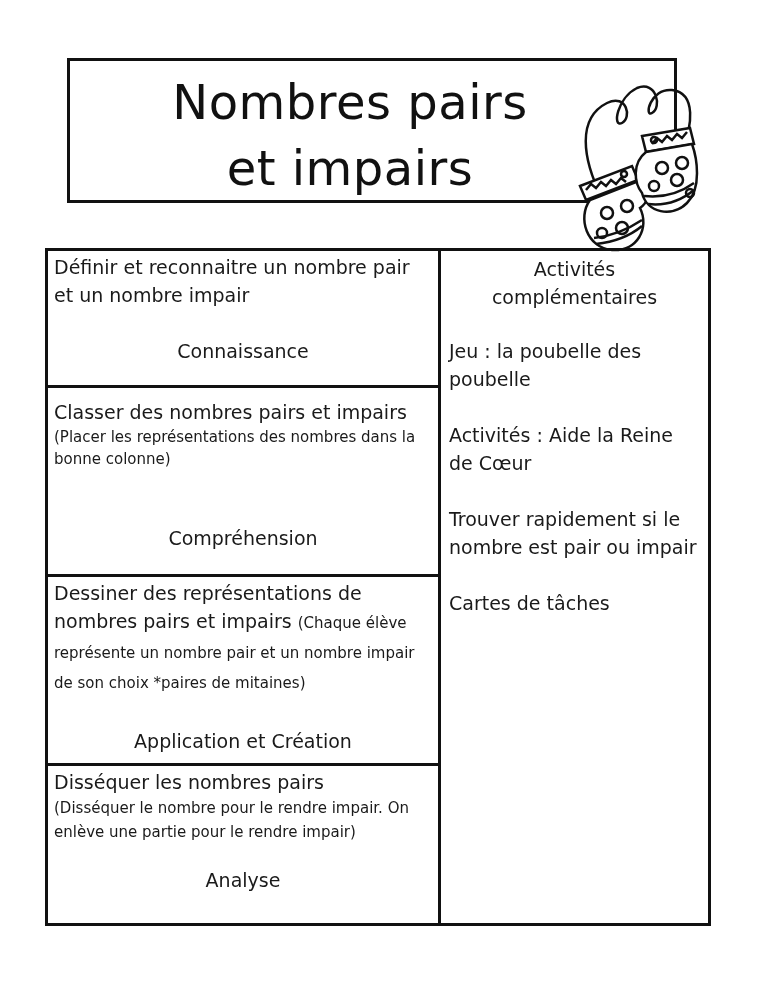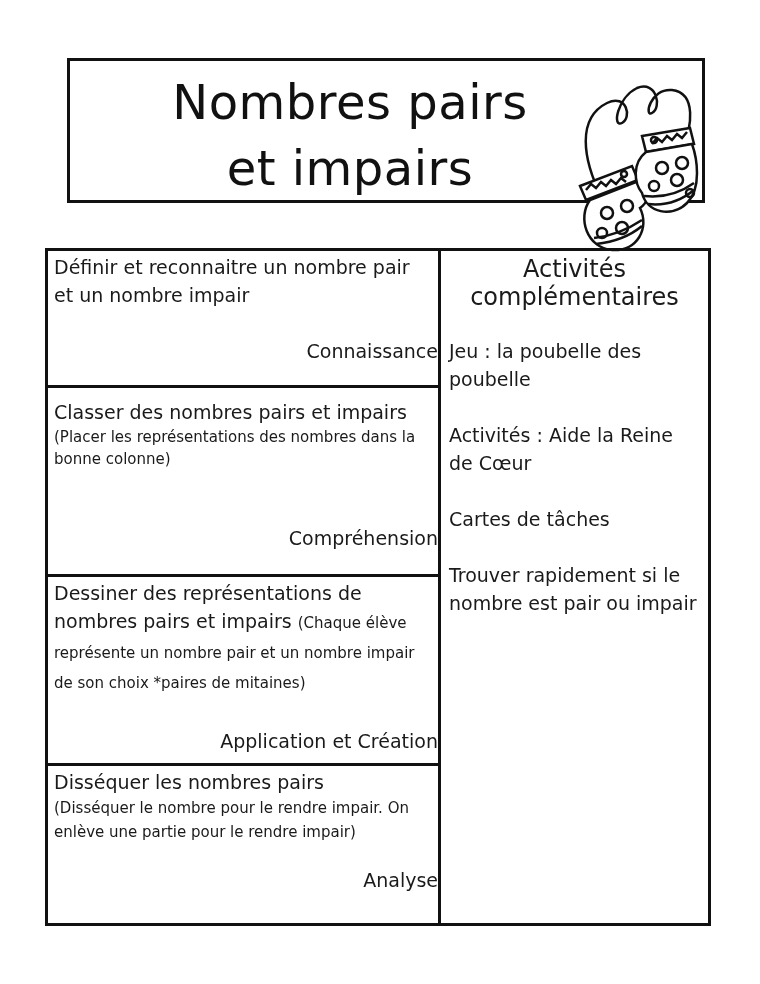--- a/index.html
+++ b/index.html
@@ -1,34 +1,34 @@
 <!DOCTYPE html>
 <html><head>
 <meta charset="utf-8">
 <style>
   html, body { margin:0; padding:0; background:#ffffff; }
   body { width:760px; height:984px; position:relative; overflow:hidden;
          font-family:"DejaVu Sans", sans-serif; color:#1a1a1a; }
   .title-box { position:absolute; left:67px; top:58px; width:604px; height:139px;
-               border:3px solid #111; box-sizing:content-box;padding-left:28px; }
+               border:3px solid #111; box-sizing:content-box; }
   .title { position:absolute; left:0; top:8px; width:560px; text-align:center;
            font-family:"DejaVu Sans", sans-serif; font-size:48px; line-height:66px;
            color:#111; letter-spacing:0.5px; }
   .mittens { position:absolute; left:572px; top:78px; width:150px; height:175px; }
   .table { position:absolute; left:45px; top:248px; width:660px; height:672px;
            border:3px solid #111; box-sizing:content-box; }
   .col-left { position:absolute; left:0; top:0; width:390px; height:100%; }
   .col-divider { position:absolute; left:390px; top:0; width:3px; height:100%; background:#111; }
   .col-right { position:absolute; left:393px; top:0; right:0; height:100%; padding:4px 8px 0 8px; box-sizing:border-box; }
   .cell { position:absolute; left:0; width:390px; box-sizing:border-box; padding:2px 6px; }
   .cell-border { position:absolute; left:0; width:390px; height:3px; background:#111; }
   .main { font-size:19px; line-height:28px; }
   .sub  { font-size:15px; line-height:22px; }
-  .level { text-align:right; font-size:19px; line-height:28px; position:absolute; left:0; width:100%; }
-  .rt-head { text-align:center; font-size:24px; line-height:28px; margin-bottom:26px; }
+  .level { text-align:center; font-size:19px; line-height:28px; position:absolute; left:0; width:100%; }
+  .rt-head { text-align:center; font-size:19px; line-height:28px; margin-bottom:26px; }
   .rt-item { font-size:19px; line-height:28px; margin-bottom:28px; }
   .sub-inline { font-size:15px; }
 </style>
 </head>
 <body>
 
 <div class="title-box">
   <div class="title">
     <div>Nombres pairs</div>
     <div>et impairs</div>
@@ -96,16 +96,16 @@
       <div class="level" style="top:100px;">Analyse</div>
     </div>
   </div>
 
   <div class="col-divider"></div>
 
   <div class="col-right">
     <div class="rt-head">Activités complémentaires</div>
     <div class="rt-item">Jeu : la poubelle des poubelle</div>
     <div class="rt-item">Activités : Aide la Reine de Cœur</div>
+    <div class="rt-item">Trouver rapidement si le nombre est pair ou impair</div>
     <div class="rt-item">Cartes de tâches</div>
-    <div class="rt-item">Trouver rapidement si le nombre est pair ou impair</div>
   </div>
 </div>
 
 </body></html>

